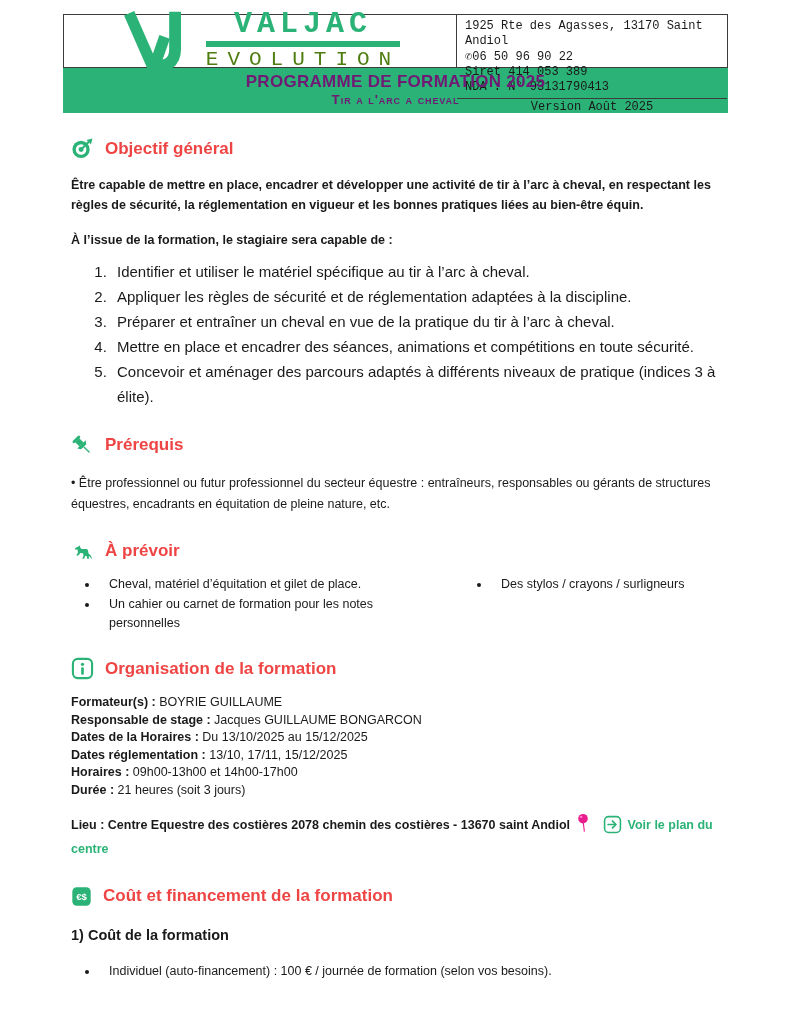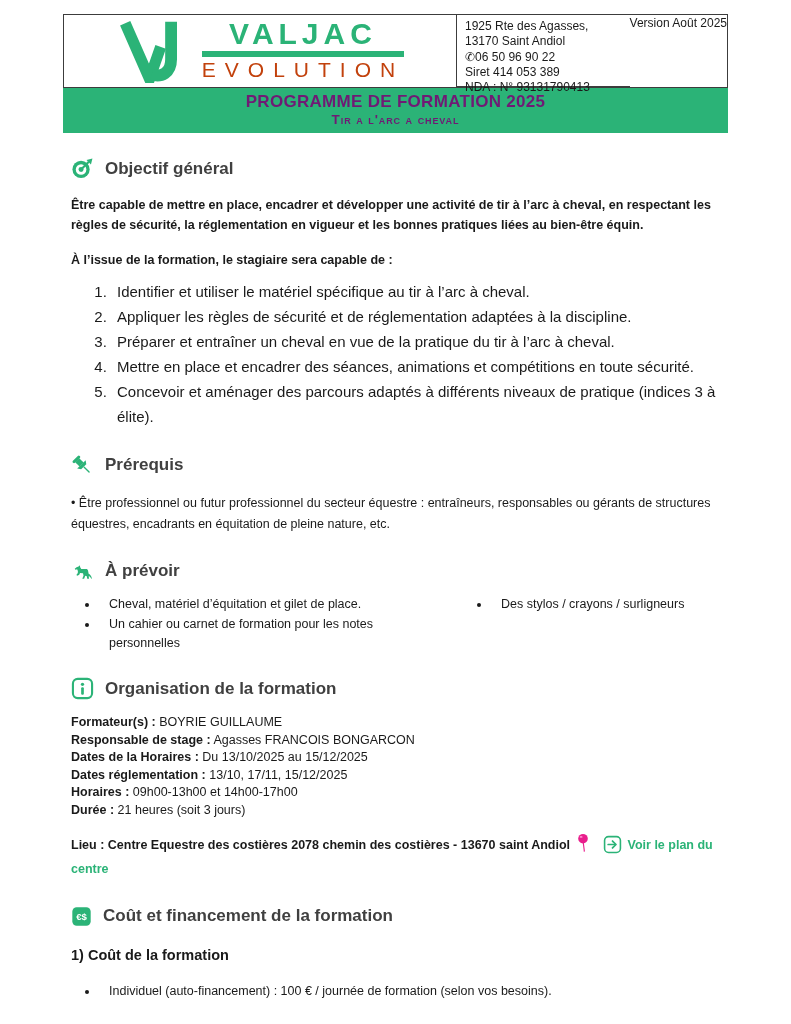--- a/index.html
+++ b/index.html
@@ -6,40 +6,40 @@
   body {
     width:791px; height:1024px;
     font-family:"Liberation Sans", sans-serif;
     color:#1a1a1a;
     position:relative; overflow:hidden;
   }
   .page { width:791px; height:1024px; }
 
   
   .header-wrap { margin:14px 63px 0 63px; }
-  .header-box { display:flex; border:1.5px solid #3c3c3c; box-sizing:border-box; height:74px; }
+  .header-box { display:flex; border:1.5px solid #3c3c3c; box-sizing:border-box; height:54px;font-family:Liberation Mono, monospace; }
   .logo-cell { width:392px; display:flex; align-items:center; justify-content:center; gap:12px; box-sizing:border-box; }
   .monogram svg { display:block; }
   .wordmark { display:flex; flex-direction:column; align-items:center; }
   .brand { color:#2bb377; font-weight:bold; font-size:30px; letter-spacing:5px; line-height:1; }
   .brand-bar { background:#2bb377; height:6px; width:100%; margin-top:2px; }
-  .evolution { color:#c2410c; font-size:21px; letter-spacing:9px; line-height:1.15; margin-top:1px; font-weight:400; }
-
-  .contact-cell { flex:1; border-left:1.5px solid #3c3c3c; display:flex; box-sizing:border-box; }
+  .evolution { color:#4d7c0f; font-size:21px; letter-spacing:9px; line-height:1.15; margin-top:1px; font-weight:400; }
+
+  .contact-cell { flex:1; border-left:1.5px solid #3c3c3c; display:flex; flex-direction:column; box-sizing:border-box; }
   .contact-lines { padding:4px 8px 2px 8px; font-size:12px; line-height:1.28; border-bottom:1.5px solid #3c3c3c; flex:1; }
   .version-row { text-align:center; font-size:12px; padding:1px 0 2px 0; }
 
   .banner { background:#2bb377; color:#701a75; text-align:center; padding:3px 0 5px 0; }
   .banner-title { font-size:17px; font-weight:bold; letter-spacing:.3px; line-height:1.25; }
   .banner-subtitle { font-size:13.5px; font-weight:bold; font-variant:small-caps; letter-spacing:.9px; line-height:1.2; }
 
   
   .content { margin:0 63px; }
   .section-head { display:flex; align-items:center; gap:11px; margin:24px 0 0 8px; }
-  .section-head h2 { margin:0; font-size:17px; font-weight:bold; color:#404040; }
+  .section-head h2 { margin:0; font-size:17px; font-weight:bold; color:#ef4444; }
   .icon { display:inline-flex; flex:none; }
 
   .bold-para { font-weight:bold; font-size:12.5px; line-height:1.6; margin:15px 0 0 8px; }
   ol.objectif-list { margin:10px 0 0 48px; padding:0; font-size:15px; line-height:1.66; }
   ol.objectif-list li { padding-left:6px; }
 
   .prereq-text { font-size:12.5px; line-height:1.7; margin:16px 0 0 8px; }
 
   .two-col { display:flex; margin:13px 0 0 8px; }
   .two-col ul { list-style:disc; margin:0; padding:0 0 0 28px; font-size:12.5px; line-height:1.55; }
@@ -157,21 +157,21 @@
         <svg width="23" height="23" viewBox="0 0 24 24">
           <rect x="2" y="2" width="20" height="20" rx="5" fill="none" stroke="#2bb377" stroke-width="2.2"></rect>
           <circle cx="12" cy="7.6" r="1.7" fill="#2bb377"></circle>
           <rect x="10.6" y="10.6" width="2.8" height="8" rx="1.2" fill="#2bb377"></rect>
         </svg>
       </span>
       <h2>Organisation de la formation</h2>
     </div>
     <div class="fields">
       <p class="field"><b>Formateur(s) :</b> <span>BOYRIE GUILLAUME</span></p>
-      <p class="field"><b>Responsable de stage :</b> <span>Agasses FRANCOIS BONGARCON</span></p>
+      <p class="field"><b>Responsable de stage :</b> <span>Jacques GUILLAUME BONGARCON</span></p>
       <p class="field"><b>Dates de la Horaires :</b> <span>Du 13/10/2025 au 15/12/2025</span></p>
       <p class="field"><b>Dates réglementation :</b> <span>13/10, 17/11, 15/12/2025</span></p>
       <p class="field"><b>Horaires :</b> <span>09h00-13h00 et 14h00-17h00</span></p>
       <p class="field"><b>Durée :</b> <span>21 heures (soit 3 jours)</span></p>
     </div>
     <p class="lieu-para">
       <span>Lieu : Centre Equestre des costières 2078 chemin des costières - 13670 saint Andiol</span><span class="inline-icon icon">
           <svg width="12" height="20" viewBox="0 0 14 22">
         <path d="M7.4 11 L8.6 21" stroke="#e91e8c" stroke-width="1.3" fill="none"></path>
         <circle cx="7" cy="6" r="5.6" fill="#e91e8c"></circle>

